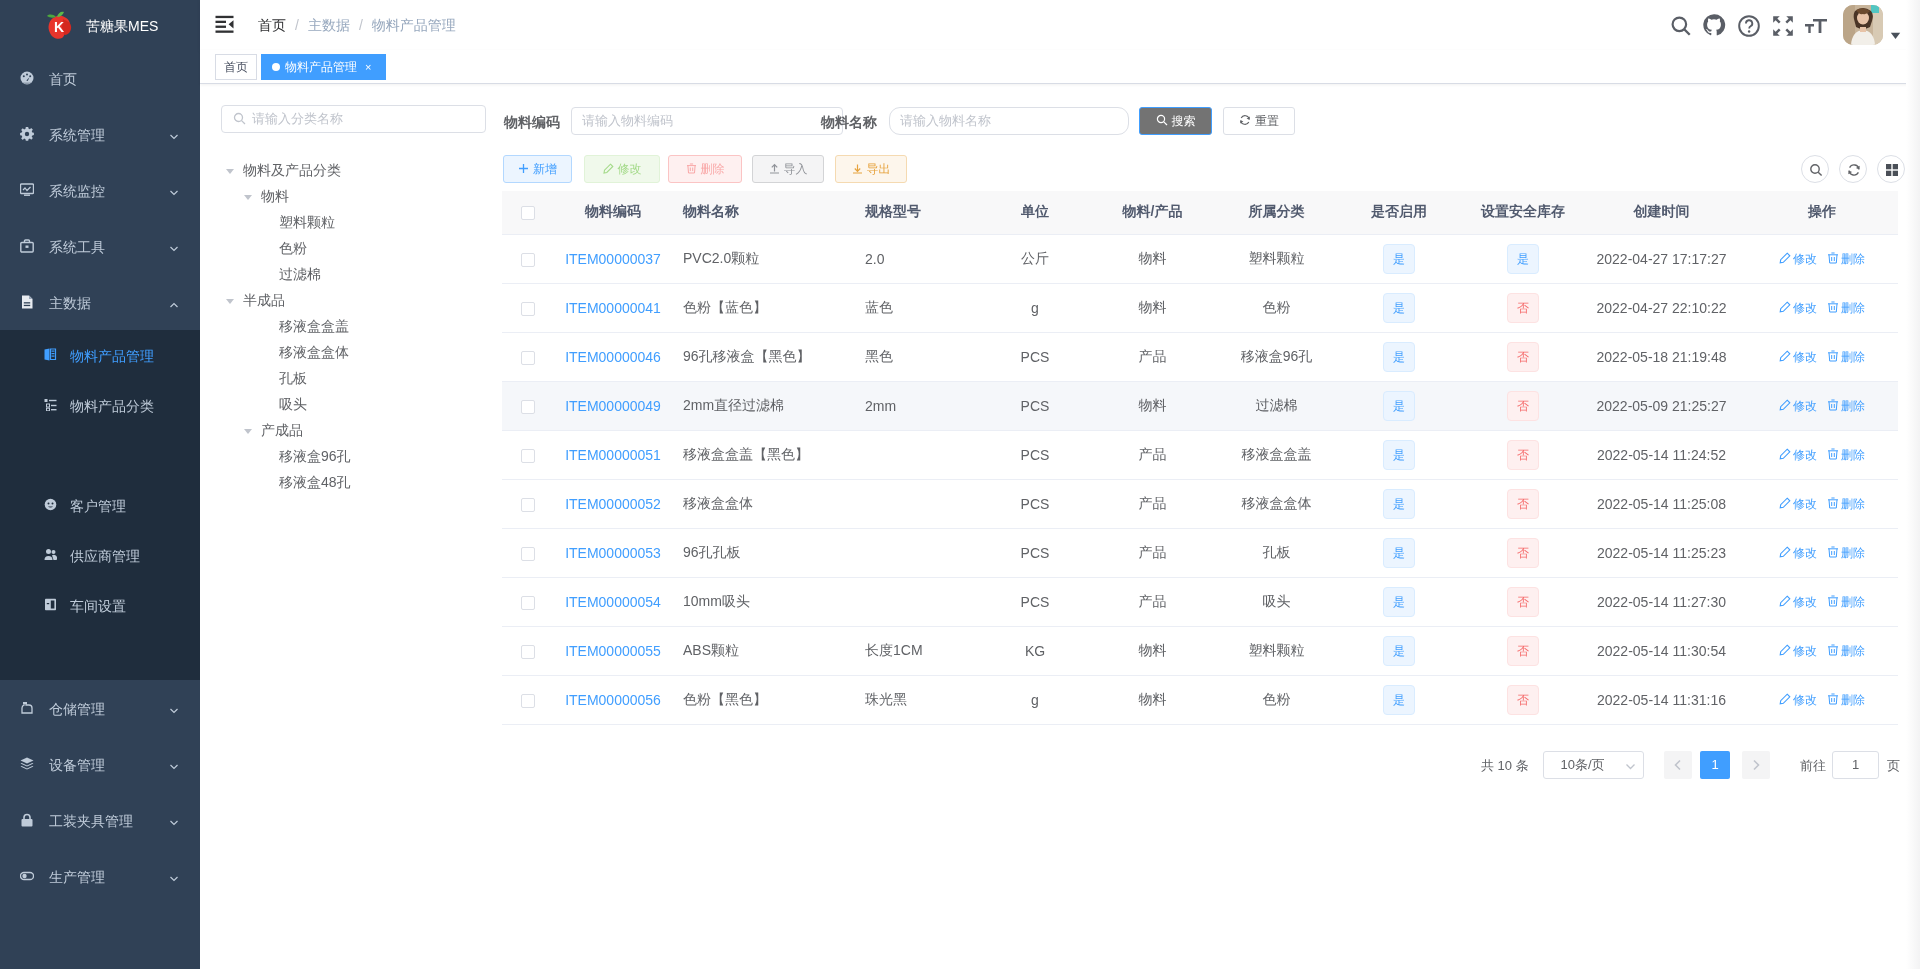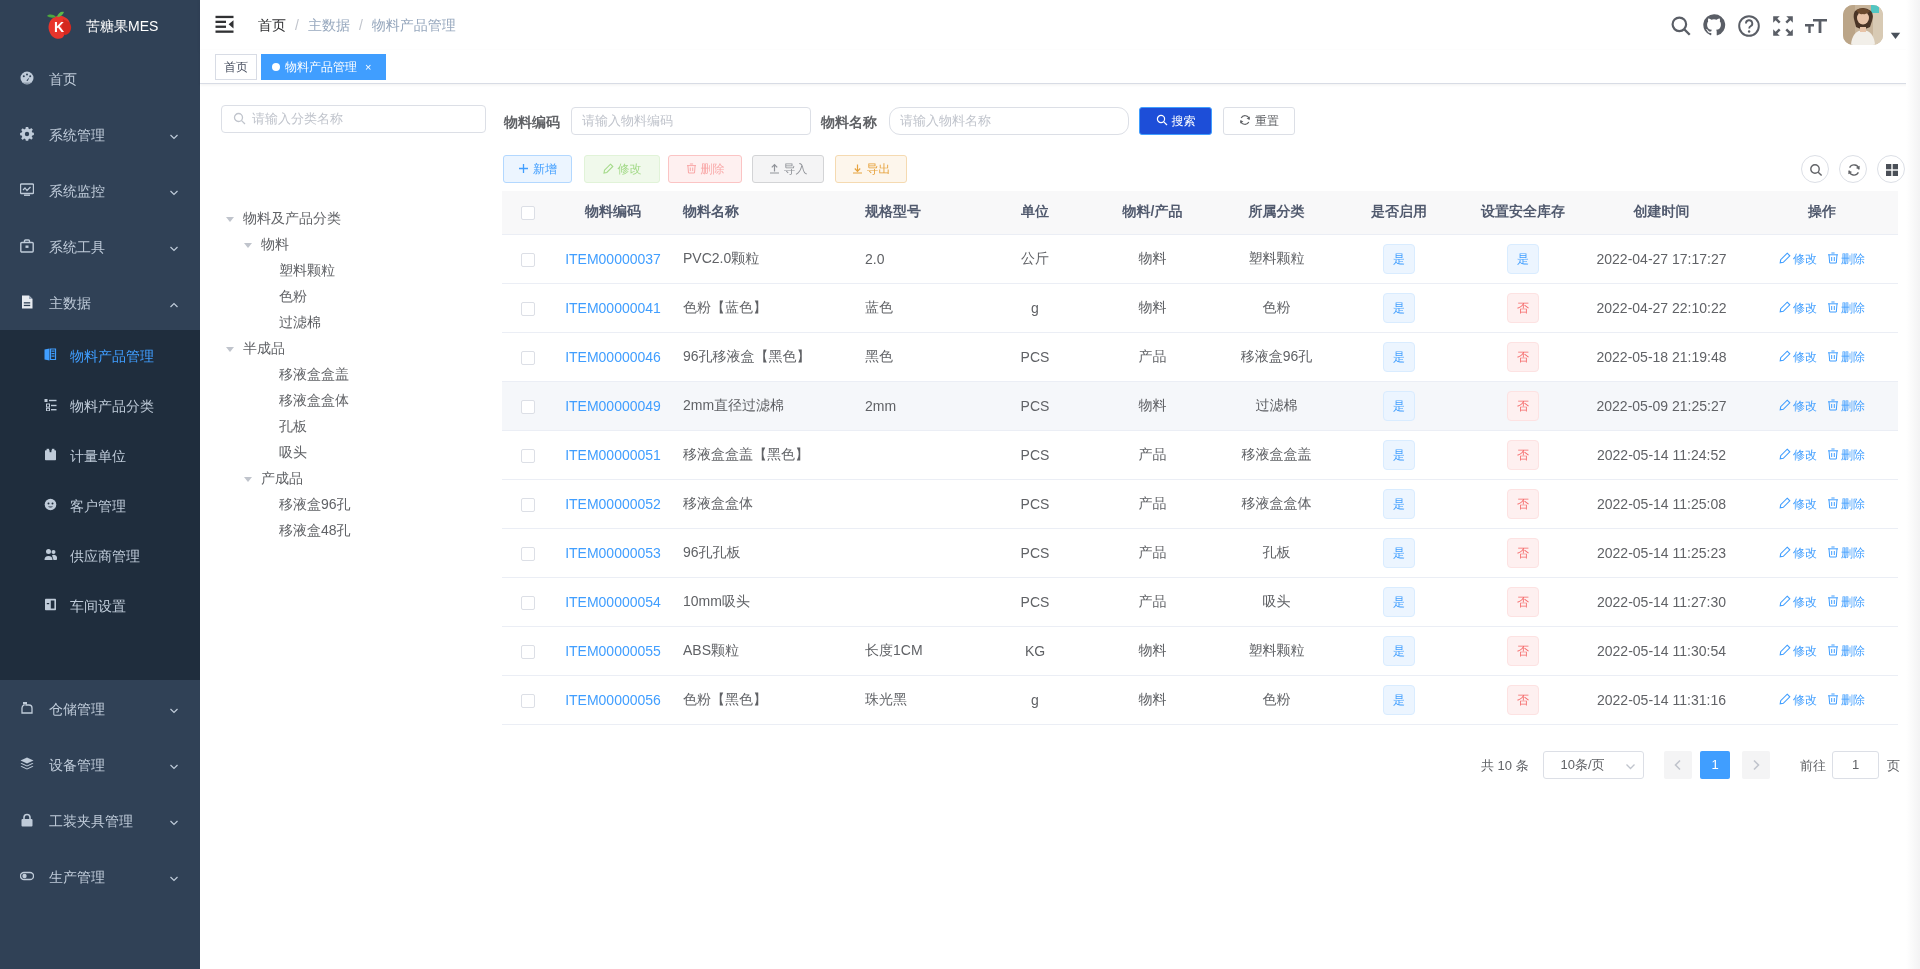--- a/index.html
+++ b/index.html
@@ -30,21 +30,21 @@
 #tags{position:absolute;left:200px;top:50px;width:1720px;height:34px;background:#fff;
   border-bottom:1px solid #d8dce5;box-shadow:0 1px 3px 0 rgba(0,0,0,.06);}
 .tag1{position:absolute;top:4px;height:26px;line-height:24px;font-size:12px;
   border:1px solid #d8dce5;background:#fff;color:#495060;padding:0 8px;}
 .tag1.on{background:#409eff;color:#fff;border-color:#409eff;padding:0 14px 0 10px;}
 .tag1 .dot{display:inline-block;width:8px;height:8px;background:#fff;border-radius:50%;
   margin-right:5px;position:relative;top:0px;}
 
 #treesrch{position:absolute;left:221px;top:105px;width:265px;height:28px;
   border:1px solid #dcdfe6;border-radius:4px;color:#c0c4cc;font-size:13px;line-height:26px;}
-.tnode{position:absolute;height:26px;line-height:26px;font-size:14px;color:#606266;white-space:nowrap;margin-top:48px;}
+.tnode{position:absolute;height:26px;line-height:26px;font-size:14px;color:#606266;white-space:nowrap;}
 .tcar{display:inline-block;width:0;height:0;border:4px solid transparent;border-top:5.5px solid #c0c4cc;
   position:relative;top:3px;margin-left:1px;margin-right:9px;}
 
 .flabel{position:absolute;font-weight:bold;color:#606266;font-size:14px;top:114px;}
 .finput{position:absolute;top:107px;height:28px;border:1px solid #dcdfe6;border-radius:4px;
   color:#c0c4cc;font-size:13px;line-height:26px;padding-left:10px;background:#fff;}
 .btn{position:absolute;height:28px;border-radius:3px;font-size:12px;text-align:center;
   line-height:26px;border:1px solid #dcdfe6;background:#fff;color:#606266;white-space:nowrap;}
 .btn svg{vertical-align:-1px;margin-right:4px;}
 
@@ -191,29 +191,20 @@
       <div class="smi" style="top:50px">
         <span class="ic"><svg viewBox="0 0 13 13" width="13" height="13" fill="#bfcbd9">
             <rect x="0.5" y="1" width="3" height="3"></rect>
             <rect x="5" y="1.8" width="7.5" height="1.4"></rect>
             <rect x="2.5" y="6" width="3" height="3" fill="none" stroke="#bfcbd9"></rect>
             <rect x="7" y="6.8" width="5.5" height="1.4"></rect>
             <rect x="2.5" y="10.2" width="3" height="2.6" fill="none" stroke="#bfcbd9"></rect>
             <rect x="7" y="11" width="5.5" height="1.4"></rect>
           </svg></span>
         <span class="tx">物料产品分类</span>
-      </div>
-      <div class="smi" style="top:100px">
-        <span class="ic"><svg viewBox="0 0 13 13" width="13" height="13">
-            <rect x="1" y="2.2" width="11" height="10" rx="0.8" fill="#bfcbd9"></rect>
-            <rect x="2.6" y="0.8" width="2.6" height="2.6" fill="#bfcbd9"></rect>
-            <rect x="7.8" y="0.8" width="2.6" height="2.6" fill="#bfcbd9"></rect>
-            <rect x="5.6" y="0.8" width="1.8" height="3.4" fill="#1f2d3d"></rect>
-          </svg></span>
-        <span class="tx">计量单位</span>
       </div>
       <div class="smi" style="top:200px">
         <span class="ic"><svg viewBox="0 0 13 13" width="13" height="13" fill="#bfcbd9">
             <circle cx="4.5" cy="3.5" r="2.5"></circle>
             <path d="M0.5 12 a4 4 0 0 1 8 0 z"></path>
             <circle cx="9.5" cy="4" r="2"></circle>
             <path d="M8 7.2 a3.4 3.4 0 0 1 4.5 4.8 h-3"></path>
           </svg></span>
         <span class="tx">供应商管理</span>
       </div>
@@ -310,24 +301,24 @@
     <div class="tnode" style="left:261px;top:313px;"><span style="display:inline-block;width:18px;"></span>移液盒盒盖</div>
     <div class="tnode" style="left:261px;top:339px;"><span style="display:inline-block;width:18px;"></span>移液盒盒体</div>
     <div class="tnode" style="left:261px;top:365px;"><span style="display:inline-block;width:18px;"></span>孔板</div>
     <div class="tnode" style="left:261px;top:391px;"><span style="display:inline-block;width:18px;"></span>吸头</div>
     <div class="tnode" style="left:243px;top:417px;"><span class="tcar"></span>产成品</div>
     <div class="tnode" style="left:261px;top:443px;"><span style="display:inline-block;width:18px;"></span>移液盒96孔</div>
     <div class="tnode" style="left:261px;top:469px;"><span style="display:inline-block;width:18px;"></span>移液盒48孔</div>
   </div>
 
 <div class="flabel" style="left:504px;">物料编码</div>
-<div class="finput" style="left:571px;width:240px;">请输入物料编码</div>
+<div class="finput" style="left:571px;width:272px;">请输入物料编码</div>
 <div class="flabel" style="left:821px;">物料名称</div>
 <div class="finput" style="left:889px;width:240px;border-radius:11px;">请输入物料名称</div>
-<div class="btn" style="left:1139px;top:107px;width:73px;background:#1d4ed8;border-color:#409eff;color:#fff;"><svg width="12" height="12" viewBox="0 0 12 12">
+<div class="btn" style="left:1139px;top:107px;width:73px;background:#737373;border-color:#409eff;color:#fff;"><svg width="12" height="12" viewBox="0 0 12 12">
       <circle cx="5" cy="5" r="3.6" fill="none" stroke="#fff" stroke-width="1.2"></circle>
       <path d="M7.8 7.8 L11 11" stroke="#fff" stroke-width="1.2"></path>
     </svg>搜索</div>
 <div class="btn" style="left:1223px;top:107px;width:72px;"><svg width="12" height="12" viewBox="0 0 12 12">
       <path d="M2.2 4 A4.3 4.3 0 0 1 10.3 5.5 M9.8 8 A4.3 4.3 0 0 1 1.7 6.5" fill="none" stroke="#606266" stroke-width="1.2"></path>
       <path d="M10.9 2.5 L10.4 5.7 L7.6 4.4 Z" fill="#606266"></path>
       <path d="M1.1 9.5 L1.6 6.3 L4.4 7.6 Z" fill="#606266"></path>
     </svg>重置</div>
 
 <div class="btn" style="left:503px;top:155px;width:69px;background:#ecf5ff;border-color:#b3d8ff;color:#409eff;"><svg width="11" height="11" viewBox="0 0 11 11">

